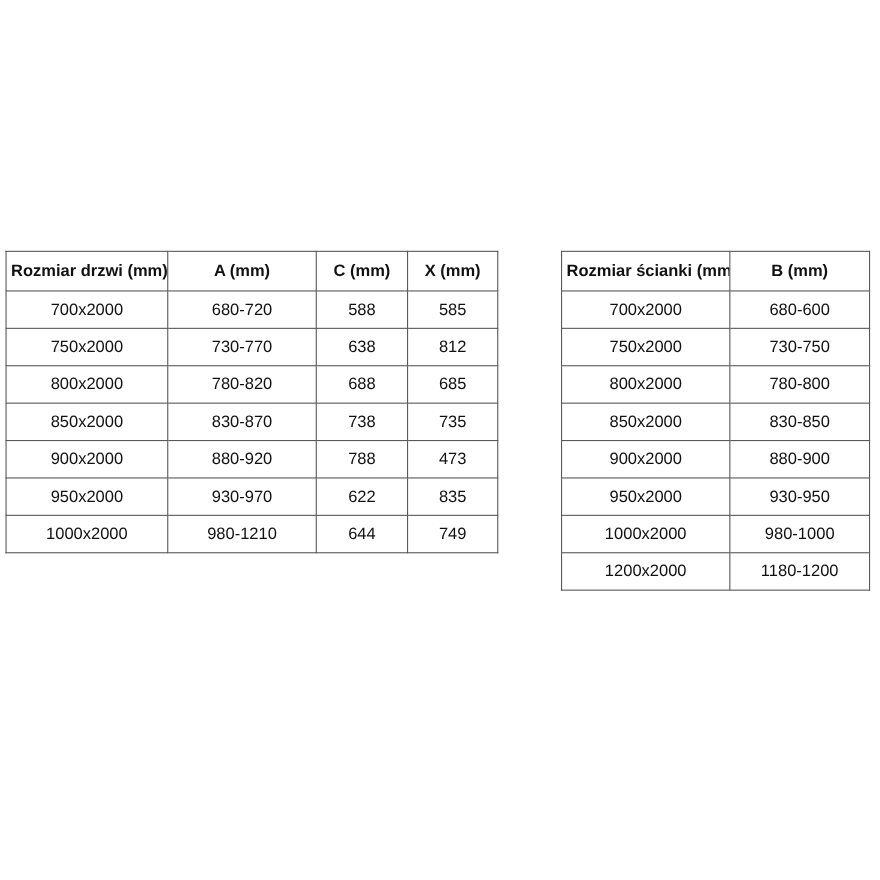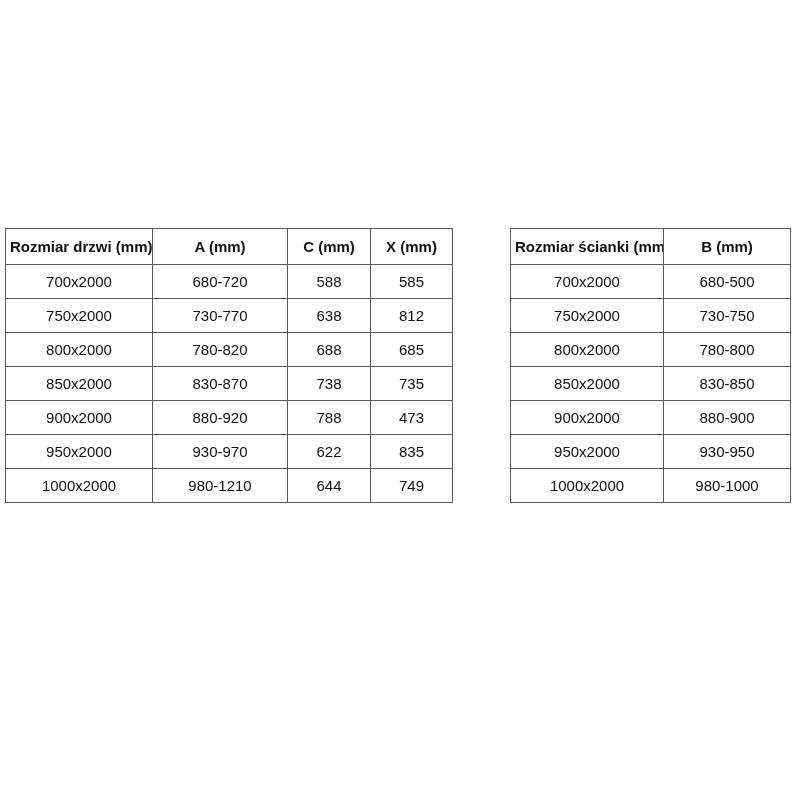--- a/index.html
+++ b/index.html
@@ -122,21 +122,21 @@
     </colgroup>
     <thead>
         <tr>
           <th>Rozmiar ścianki (mm)</th>
           <th>B (mm)</th>
         </tr>
       </thead>
     <tbody>
         <tr>
           <td>700x2000</td>
-          <td>680-500</td>
+          <td>680-600</td>
         </tr>
         <tr>
           <td>750x2000</td>
           <td>730-750</td>
         </tr>
         <tr>
           <td>800x2000</td>
           <td>780-800</td>
         </tr>
         <tr>
@@ -148,16 +148,20 @@
           <td>880-900</td>
         </tr>
         <tr>
           <td>950x2000</td>
           <td>930-950</td>
         </tr>
         <tr>
           <td>1000x2000</td>
           <td>980-1000</td>
         </tr>
+        <tr>
+          <td>1200x2000</td>
+          <td>1180-1200</td>
+        </tr>
       </tbody>
   </table>
 
 </div>
 
 </body></html>

